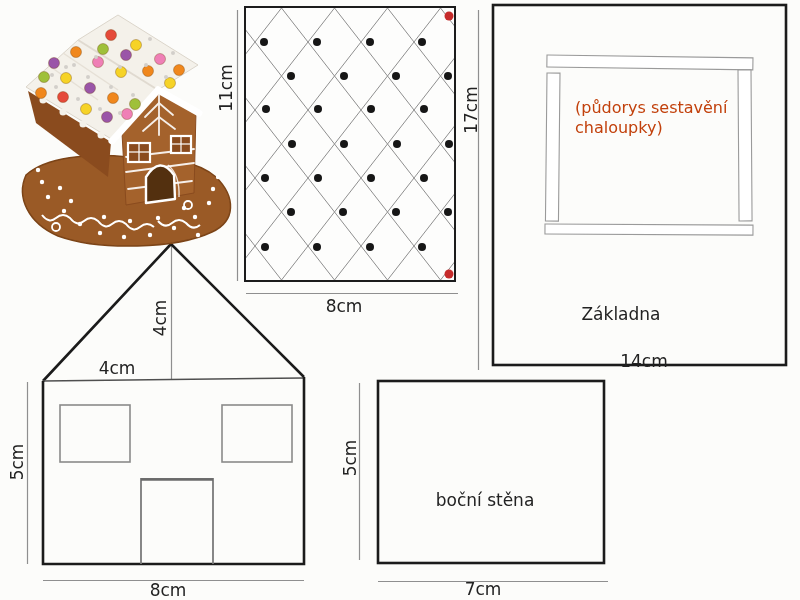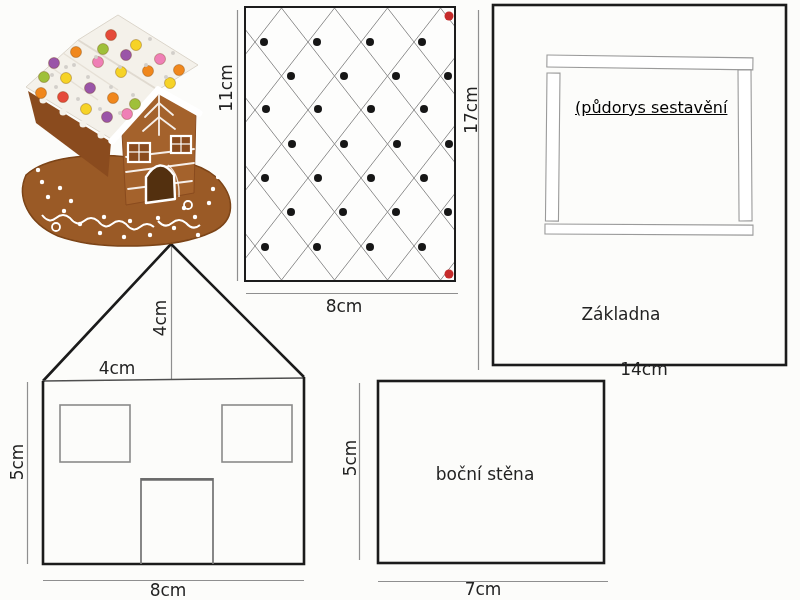--- a/index.html
+++ b/index.html
@@ -18,21 +18,21 @@
   .lattice{position:absolute;left:244px;top:6px;width:212px;height:276px;
            border:2px solid #1c1c1c;box-sizing:border-box;background:#fdfdfc;}
   .lattice .dots{position:absolute;left:0;top:0;right:0;bottom:0;}
   .dot{position:absolute;width:8px;height:8px;border-radius:50%;background:#161616;
        transform:translate(-50%,-50%);}
   .dot.red{background:#c62b2b;width:9px;height:9px;}
   
   .lbl{position:absolute;font-size:17px;white-space:nowrap;color:#222;
        transform:translate(-50%,-50%);line-height:1;}
   .lbl.rot{transform:translate(-50%,-50%) rotate(-90deg);}
-  .note{position:absolute;left:575px;top:98px;font-size:16px;line-height:20px;color:#000000;text-decoration:underline;}
+  .note{position:absolute;left:575px;top:98px;font-size:16px;line-height:20px;color:#c2410c;}
   
   .photo{position:absolute;left:8px;top:5px;width:230px;height:250px;}
 </style>
 </head>
 <body>
 
 <div class="canvas">
 
   <svg class="overlay" width="800" height="600" viewBox="0 0 800 600">
 
@@ -233,25 +233,26 @@
         </g>
     </svg>
   </div>
 
   <div class="lbl rot" style="left:226px;top:88px">11cm</div>
   <div class="lbl rot" style="left:471px;top:110px">17cm</div>
   <div class="lbl" style="left:344px;top:306px">8cm</div>
 
   <div class="note">
     <div>(půdorys sestavění</div>
+    <div>chaloupky)</div>
   </div>
   <div class="lbl" style="left:621px;top:314px">Základna</div>
-  <div class="lbl" style="left:644px;top:369px">14cm</div>
+  <div class="lbl" style="left:644px;top:361px">14cm</div>
 
   <div class="lbl rot" style="left:160px;top:318px">4cm</div>
   <div class="lbl" style="left:117px;top:368px">4cm</div>
   <div class="lbl rot" style="left:17px;top:462px">5cm</div>
   <div class="lbl" style="left:168px;top:590px">8cm</div>
 
   <div class="lbl rot" style="left:350px;top:458px">5cm</div>
-  <div class="lbl" style="left:485px;top:474px">boční stěna</div>
+  <div class="lbl" style="left:485px;top:500px">boční stěna</div>
   <div class="lbl" style="left:483px;top:589px">7cm</div>
 </div>
 
 </body></html>

